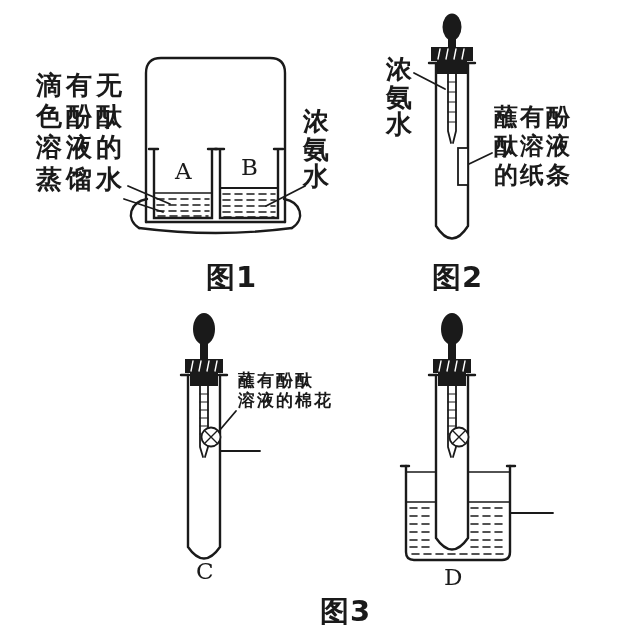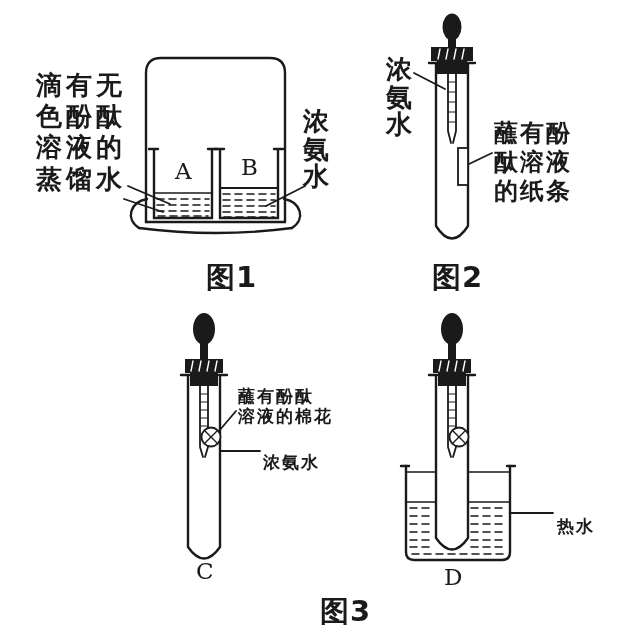--- a/index.html
+++ b/index.html
@@ -12,21 +12,21 @@
   }
   .art { position:absolute; left:0; top:0; }
   .lbl {
     position:absolute; color:var(--ink,#1a1a1a);
     font-weight:700; white-space:pre-line; line-height:1.2;
     width:max-content;
   }
   .s24 { font-size:24px; }
   .s25 { font-size:17px; }
   .s26 { font-size:26px; }
-  .ls2 { letter-spacing:2px;margin-top:16px; }
+  .ls2 { letter-spacing:2px; }
   .ls4 { letter-spacing:4px; }
   .vert { line-height:1.06; letter-spacing:0; }
   .letter {
     position:absolute; color:var(--ink,#1a1a1a);
     font-family:"DejaVu Serif","Liberation Serif",serif;
     font-weight:400; font-size:23px; width:max-content;
   }
   .caption {
     position:absolute; color:var(--ink,#1a1a1a);
     font-weight:700; font-size:29px; letter-spacing:1px; width:max-content;
@@ -140,19 +140,17 @@
   <div class="lbl s26 vert" style="left:386px;top:56px">浓
 氨
 水</div>
   <div class="lbl s24 ls2" style="left:494px;top:103px">蘸有酚
 酞溶液
 的纸条</div>
   <div class="caption" style="left:432px;top:258px">图2</div>
 
   <div class="lbl s25 ls2" style="left:238px;top:370px">蘸有酚酞
 溶液的棉花</div>
-  <div class="lbl s25 ls2" style="left:263px;top:436px">浓氨水</div>
-  <div class="lbl s25 ls2" style="left:557px;top:500px">热水</div>
   <div class="letter" style="left:196px;top:558px">C</div>
   <div class="letter" style="left:444px;top:564px">D</div>
   <div class="caption" style="left:320px;top:592px">图3</div>
 
 </div>
 
 </body></html>

